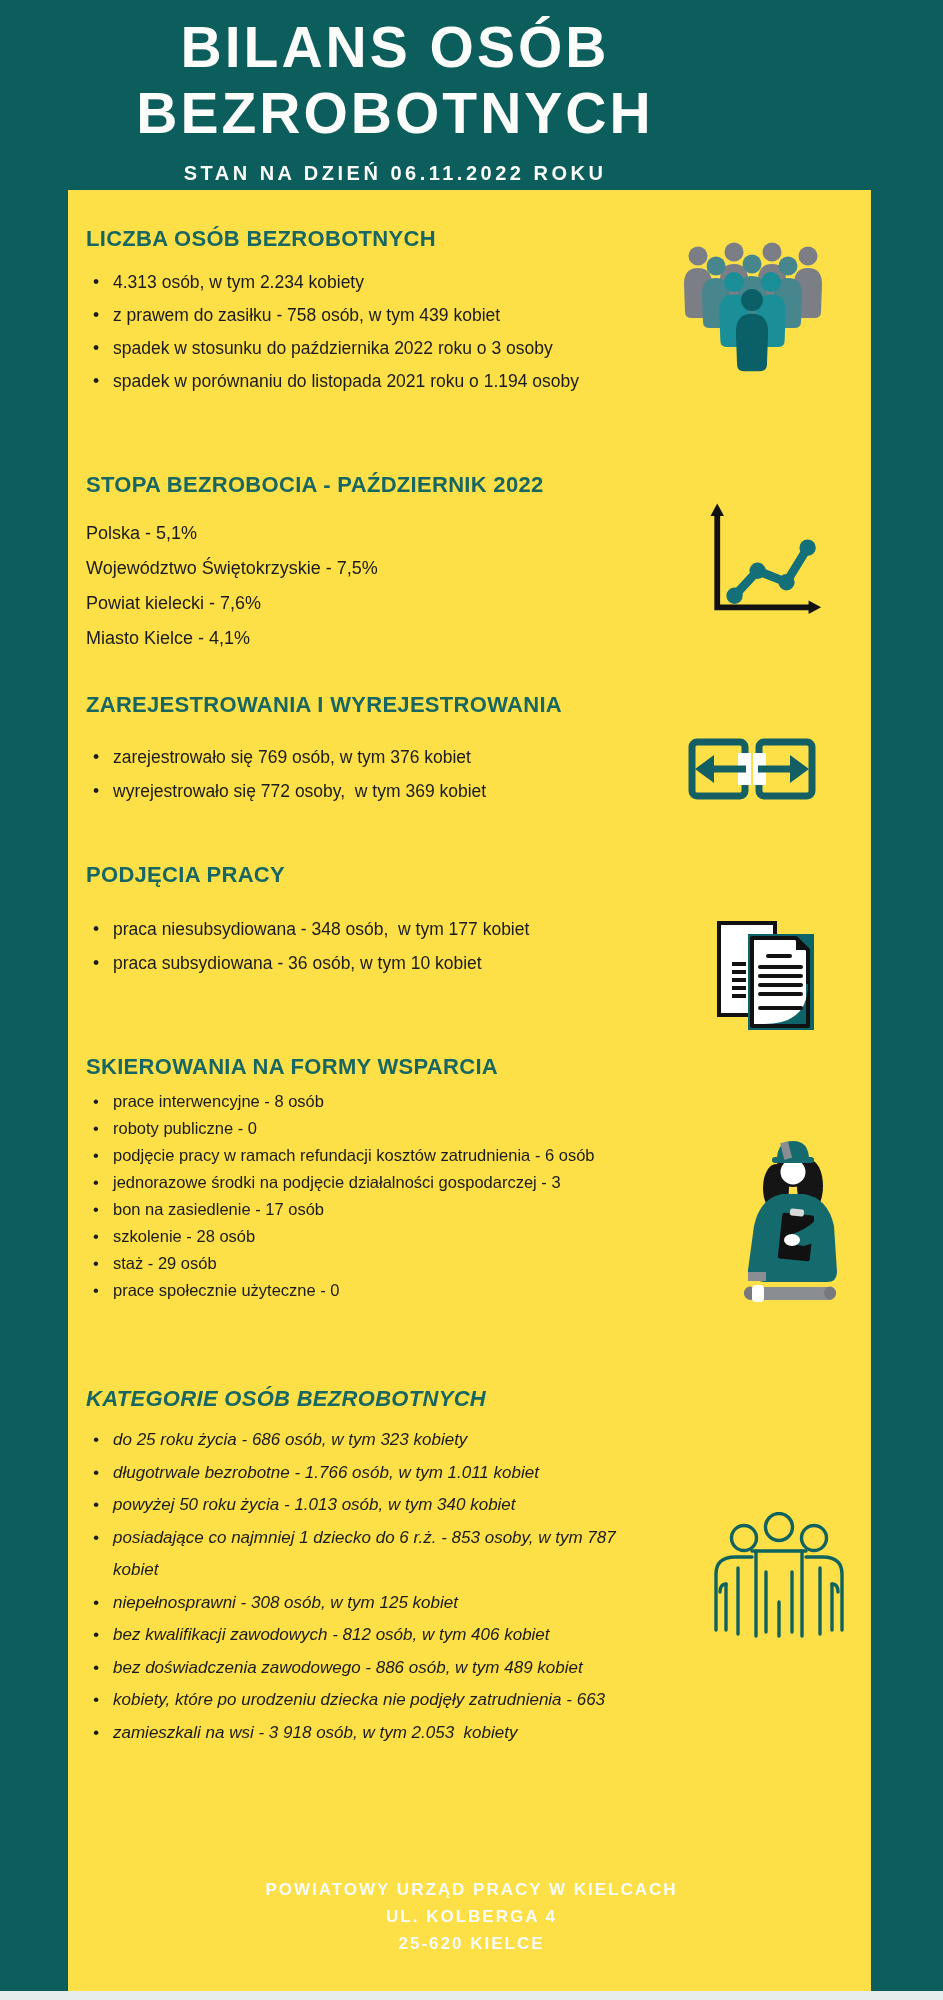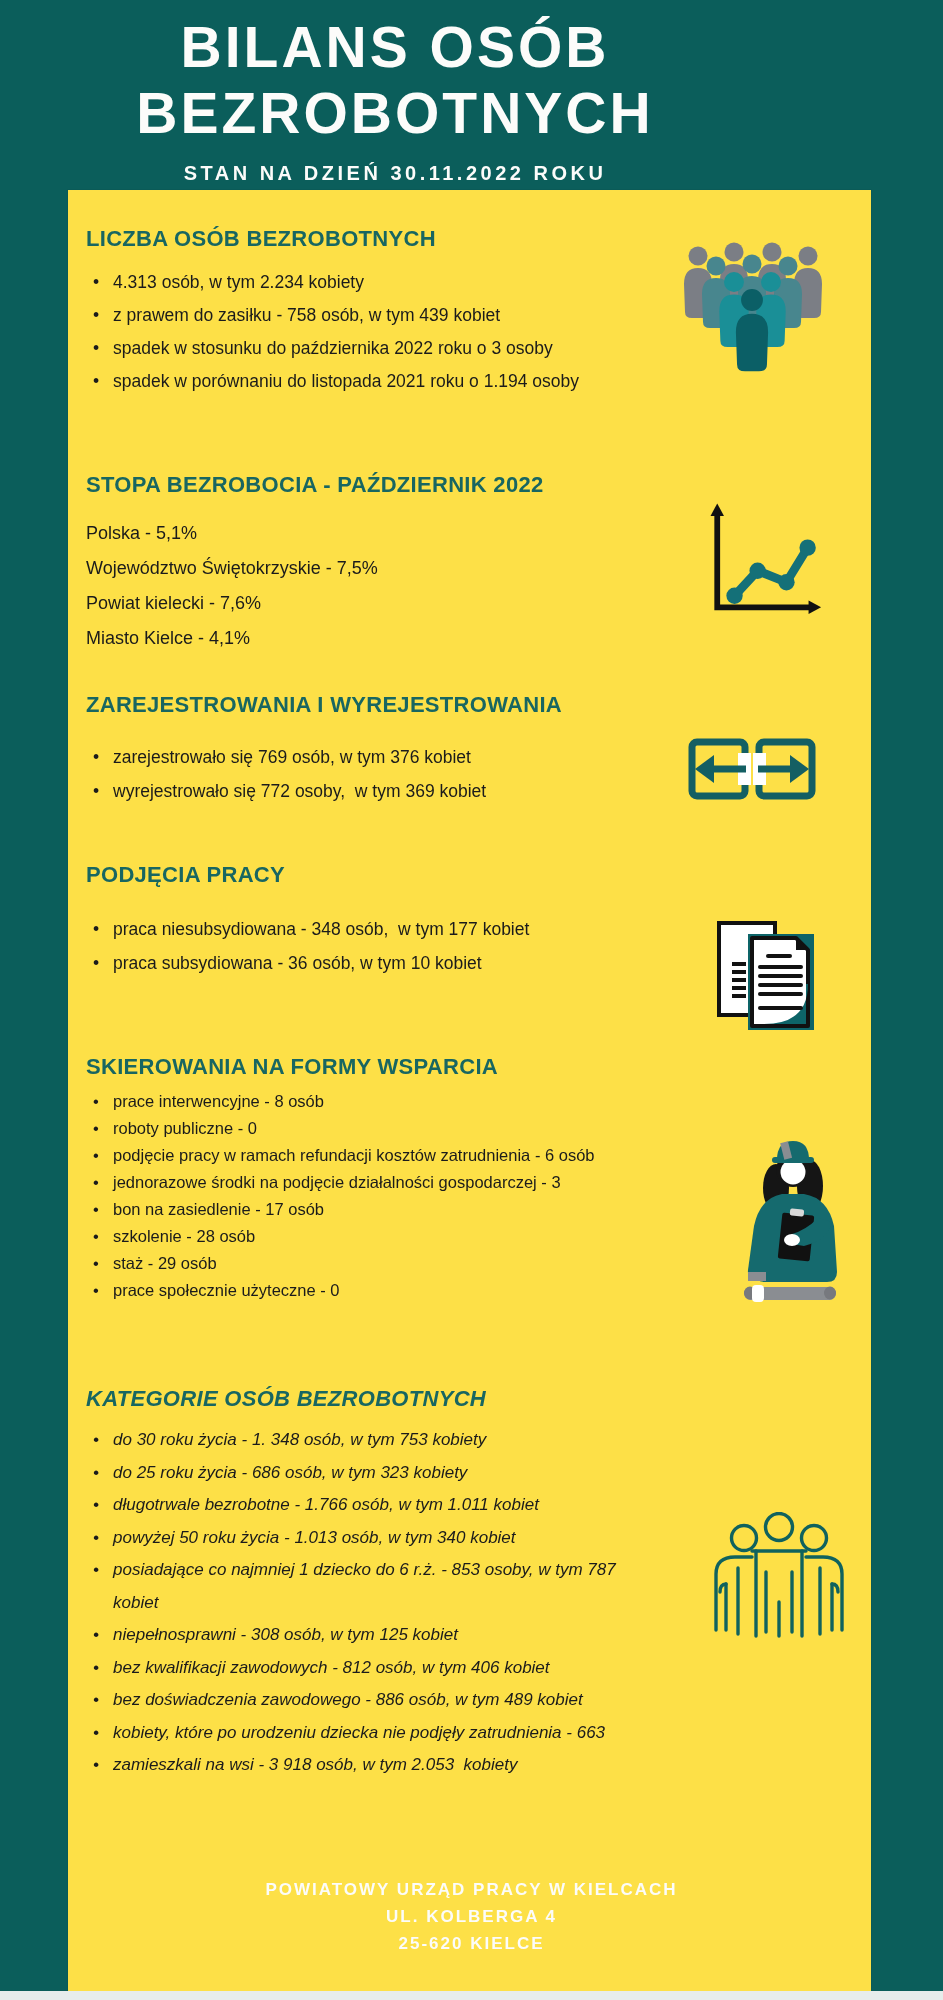--- a/index.html
+++ b/index.html
@@ -62,21 +62,21 @@
   .bottom-strip{position:absolute;left:0;bottom:0;width:943px;height:9px;background:#E7EDEC;}
 </style>
 </head>
 <body>
 
 <div class="header">
   <div class="title">
     <div>BILANS OSÓB</div>
     <div>BEZROBOTNYCH</div>
   </div>
-  <div class="subtitle">STAN NA DZIEŃ 30.11.2022 ROKU</div>
+  <div class="subtitle">STAN NA DZIEŃ 06.11.2022 ROKU</div>
 </div>
 
 <div class="card">
 
   <div class="section s1">
     <h2>LICZBA OSÓB BEZROBOTNYCH</h2>
     <ul class="bulleted">
       <li><span class="li-text">4.313 osób, w tym 2.234 kobiety</span></li>
       <li><span class="li-text">z prawem do zasiłku - 758 osób, w tym 439 kobiet</span></li>
       <li><span class="li-text">spadek w stosunku do października 2022 roku o 3 osoby</span></li>
@@ -120,21 +120,20 @@
       <li><span class="li-text">bon na zasiedlenie - 17 osób</span></li>
       <li><span class="li-text">szkolenie - 28 osób</span></li>
       <li><span class="li-text">staż - 29 osób</span></li>
       <li><span class="li-text">prace społecznie użyteczne - 0</span></li>
     </ul>
   </div>
 
   <div class="section s6">
     <h2>KATEGORIE OSÓB BEZROBOTNYCH</h2>
     <ul class="bulleted">
-      <li><span class="li-text">do 30 roku życia - 1. 348 osób, w tym 753 kobiety</span></li>
       <li><span class="li-text">do 25 roku życia - 686 osób, w tym 323 kobiety</span></li>
       <li><span class="li-text">długotrwale bezrobotne - 1.766 osób, w tym 1.011 kobiet</span></li>
       <li><span class="li-text">powyżej 50 roku życia - 1.013 osób, w tym 340 kobiet</span></li>
       <li><span class="li-text">posiadające co najmniej 1 dziecko do 6 r.ż. - 853 osoby, w tym 787 kobiet</span></li>
       <li><span class="li-text">niepełnosprawni - 308 osób, w tym 125 kobiet</span></li>
       <li><span class="li-text">bez kwalifikacji zawodowych - 812 osób, w tym 406 kobiet</span></li>
       <li><span class="li-text">bez doświadczenia zawodowego - 886 osób, w tym 489 kobiet</span></li>
       <li><span class="li-text">kobiety, które po urodzeniu dziecka nie podjęły zatrudnienia - 663</span></li>
       <li><span class="li-text">zamieszkali na wsi - 3 918 osób, w tym 2.053  kobiety</span></li>
     </ul>

